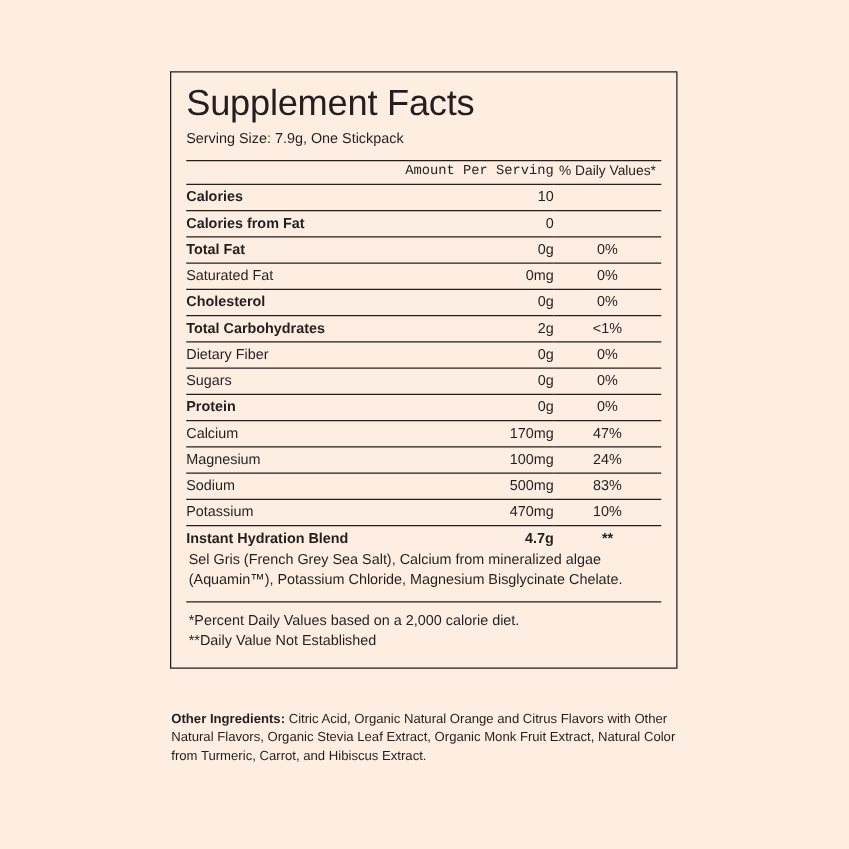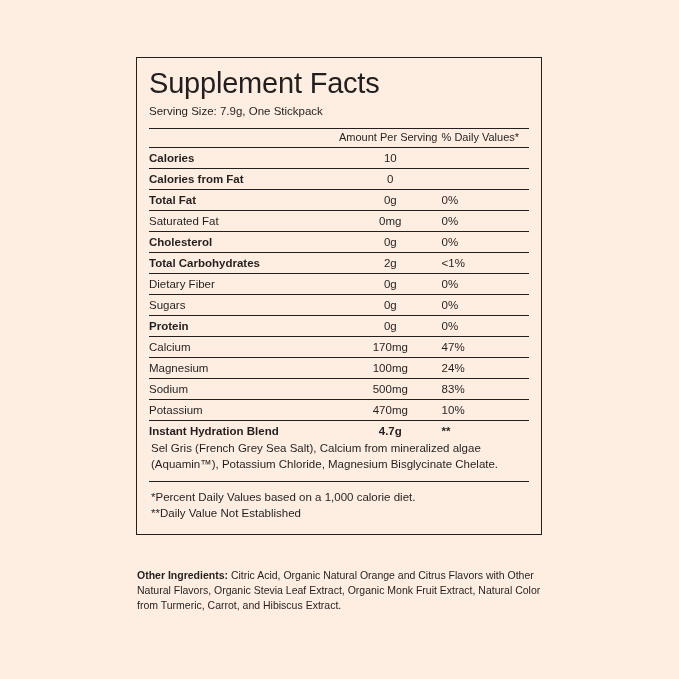--- a/index.html
+++ b/index.html
@@ -52,38 +52,38 @@
   table.facts td {
     padding: 4px 0 4px 0;
     vertical-align: top;
   }
   td.col-name {
     width: 50%;
     padding-left: 2px;
   }
   td.col-amt {
     width: 27%;
-    text-align: center;
+    text-align: right;
     padding-left: 2px;
   }
   td.col-dv {
     width: 23%;
-    text-align: left;
+    text-align: center;
     padding-right: 2px;
   }
   tr.hdr td {
     font-size: 11px;
     padding-bottom: 4px;
     padding-top: 2px;
   }
   tr.hdr td.col-amt,
   tr.hdr td.col-dv {
     white-space: nowrap;
   }
-  tr.hdr td.col-amt { text-align: left; }
+  tr.hdr td.col-amt { text-align: center; font-family: Liberation Mono, monospace; }
   .bold { font-weight: bold; }
   .indent { padding-left: 14px; }
   .row-line td {
     border-top: 1px solid #231f20;
   }
   .row-line-thick td {
     border-top: 1.5px solid #231f20;
   }
   .blend-desc {
     font-size: 11.5px;
@@ -212,21 +212,21 @@
             <td class="col-amt bold">4.7g</td>
             <td class="col-dv bold">**</td>
           </tr>
 
         </tbody>
       </table>
 
       <div class="blend-desc">Sel Gris (French Grey Sea Salt), Calcium from mineralized algae (Aquamin™), Potassium Chloride, Magnesium Bisglycinate Chelate.</div>
 
       <div class="footnotes">
-        <div>*Percent Daily Values based on a 1,000 calorie diet.</div>
+        <div>*Percent Daily Values based on a 2,000 calorie diet.</div>
         <div>**Daily Value Not Established</div>
       </div>
 
     </div>
   </div>
 
   <div class="other-ing">
     <span class="label">Other Ingredients:</span><span> Citric Acid, Organic Natural Orange and Citrus Flavors with Other Natural Flavors, Organic Stevia Leaf Extract, Organic Monk Fruit Extract, Natural Color from Turmeric, Carrot, and Hibiscus Extract.</span>
   </div>
 

